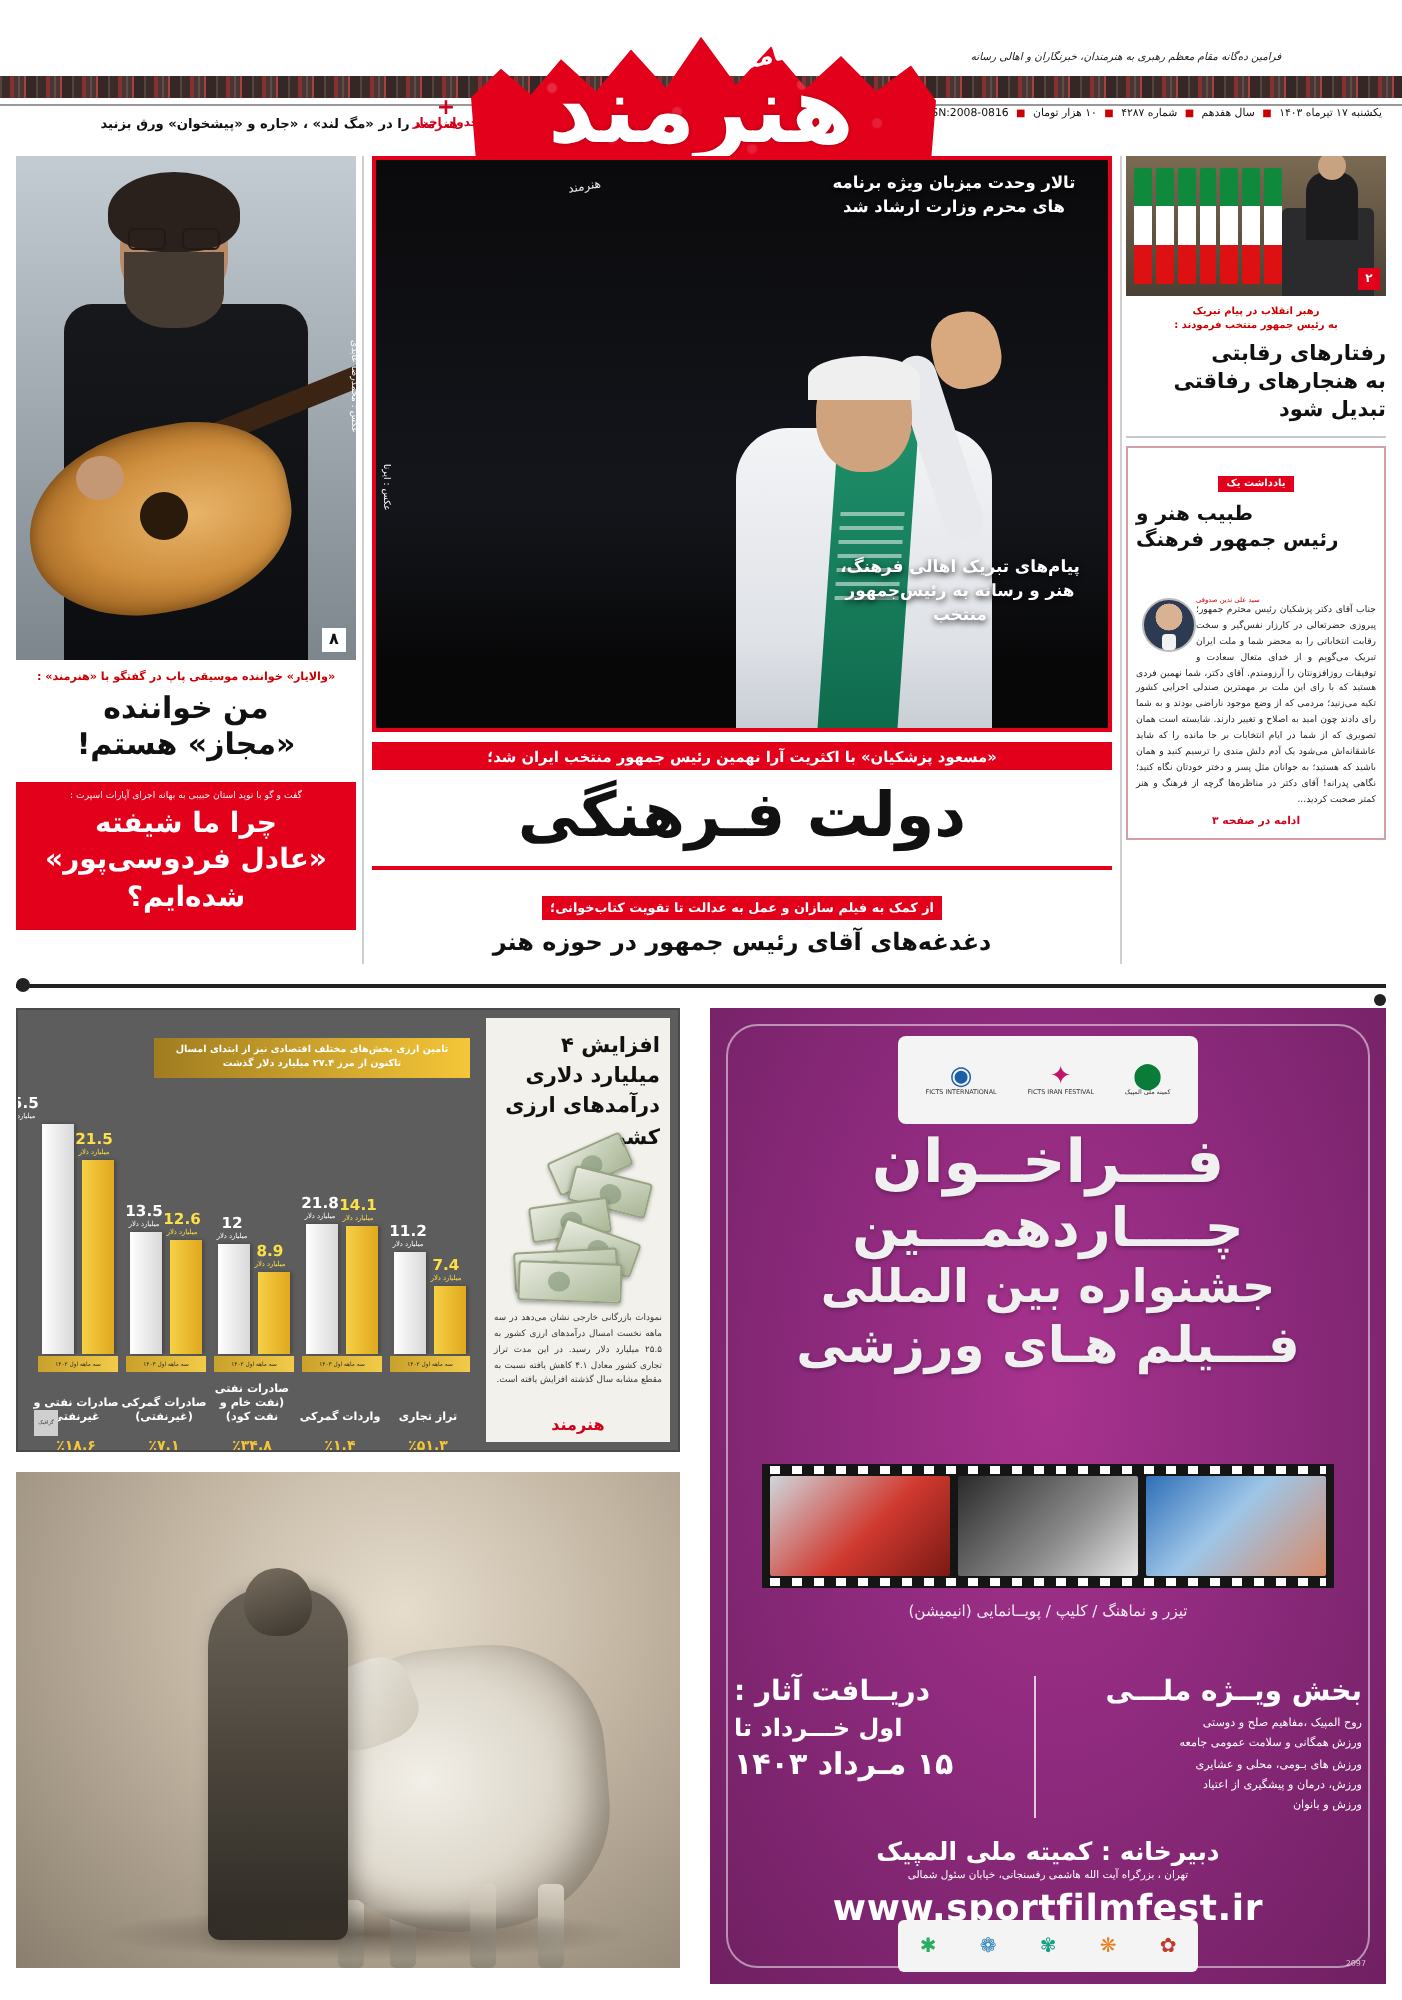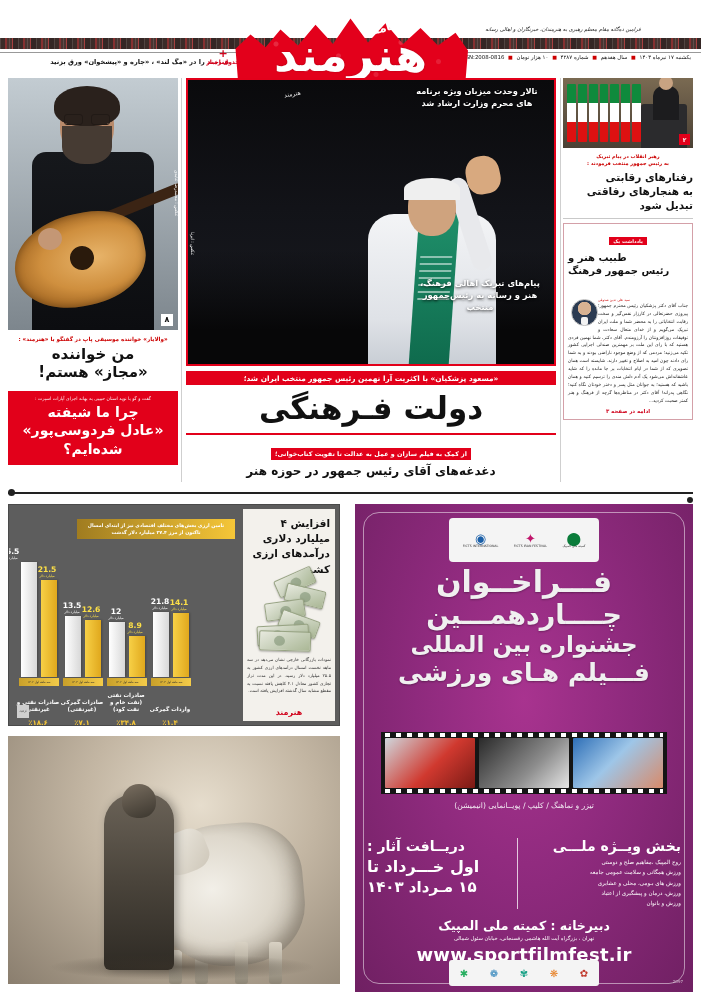--- a/index.html
+++ b/index.html
@@ -410,21 +410,21 @@
     direction: rtl; text-align: center; font-size: 7.6px; line-height: 1.65;
   }
   .ad-mid { position: absolute; top: 334px; left: 12px; right: 12px; display: flex; direction: rtl; }
   .ad-mid-right { width: 52%; color: #fff; direction: rtl; padding-left: 6px; }
   .ad-mid-right .h { font-size: 14px; font-weight: bold; }
   .ad-mid-right ul { list-style: none; margin-top: 3px; }
   .ad-mid-right li { font-size: 5.6px; line-height: 1.85; }
   .ad-divider { width: 1.4px; background: rgba(255,255,255,.75); }
   .ad-mid-left { width: 48%; color: #fff; direction: rtl; text-align: left; padding-right: 6px; }
   .ad-mid-left .t { font-size: 14px; font-weight: bold; }
-  .ad-mid-left .d1 { font-size: 16px; font-weight: bold; margin-top: 3px; }
+  .ad-mid-left .d1 { font-size: 12px; font-weight: bold; margin-top: 3px; }
   .ad-mid-left .d2 { font-size: 15px; font-weight: bold; margin-top: 2px; }
   .ad-sec {
     position: absolute; top: 414px; left: 10px; right: 10px; text-align: center; color: #fff; direction: rtl;
   }
   .ad-sec .s1 { font-size: 12.5px; font-weight: bold; }
   .ad-sec .s2 { font-size: 5.2px; margin-top: 2px; }
   .ad-url {
     position: absolute; top: 440px; left: 0; width: 100%; text-align: center;
     color: #fff; font-size: 18px; font-weight: bold; direction: ltr; letter-spacing: .3px;
   }
@@ -643,20 +643,37 @@
             <div class="bill b6"></div>
         </div>
         <div class="cr-text">نمودات بازرگانی خارجی نشان می‌دهد در سه ماهه نخست امسال درآمدهای ارزی کشور به ۲۵.۵ میلیارد دلار رسید. در این مدت تراز تجاری کشور معادل ۴.۱ کاهش یافته نسبت به مقطع مشابه سال گذشته افزایش یافته است.</div>
         <div class="cr-logo">هنرمند</div>
       </div>
 
       <div class="chart-area">
         <div class="chart-caption">تامین ارزی بخش‌های مختلف اقتصادی نیز از ابتدای امسال تاکنون از مرز ۲۷.۴ میلیارد دلار گذشت</div>
         <div class="bars">
 
+          <div class="bargroup" style="right:0px">
+            <div class="bg-pair">
+              <div class="bar gray" style="height:51px"></div>
+              <div class="bar gold" style="height:34px"></div>
+              <div class="bval gray" style="right:18px;bottom:53px">
+                <b>11.2</b>
+                  <span>میلیارد دلار</span>
+              </div>
+              <div class="bval gold" style="right:-1px;bottom:36px">
+                <b>7.4</b>
+                  <span>میلیارد دلار</span>
+              </div>
+              <div class="bpedestal">سه ماهه اول ۱۴۰۲</div>
+              <div class="blabel">تراز تجاری</div>
+              <div class="bpct">٪۵۱.۳</div>
+            </div>
+          </div>
 
           <div class="bargroup" style="right:44px">
             <div class="bg-pair">
               <div class="bar gray" style="height:65px"></div>
               <div class="bar gold" style="height:64px"></div>
               <div class="bval gray" style="right:18px;bottom:67px">
                 <b>21.8</b>
                   <span>میلیارد دلار</span>
               </div>
               <div class="bval gold" style="right:-1px;bottom:66px">

